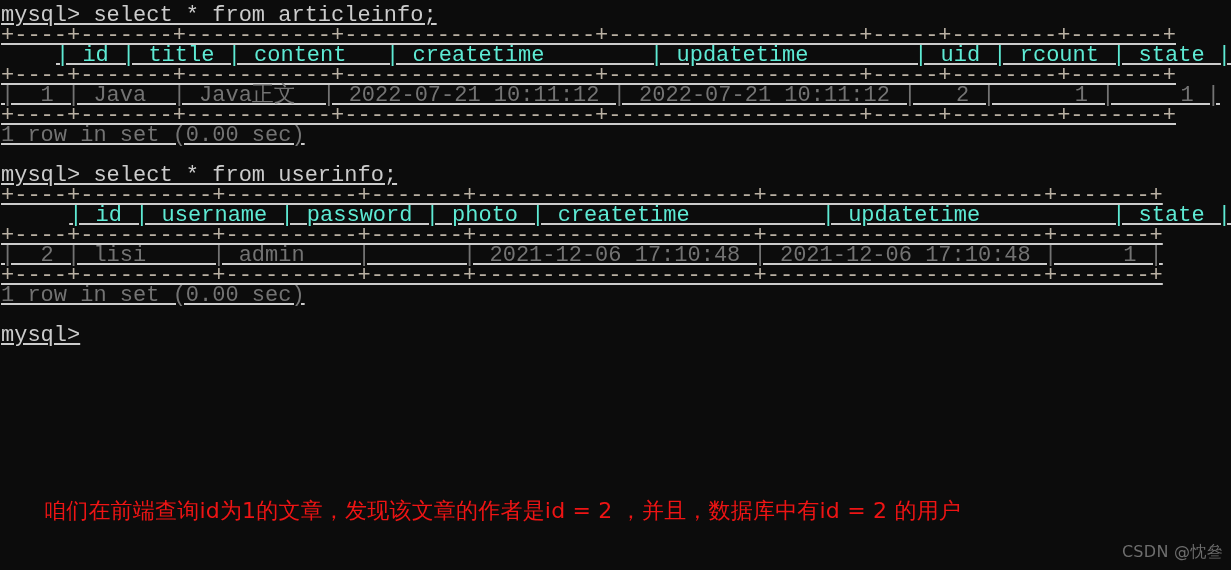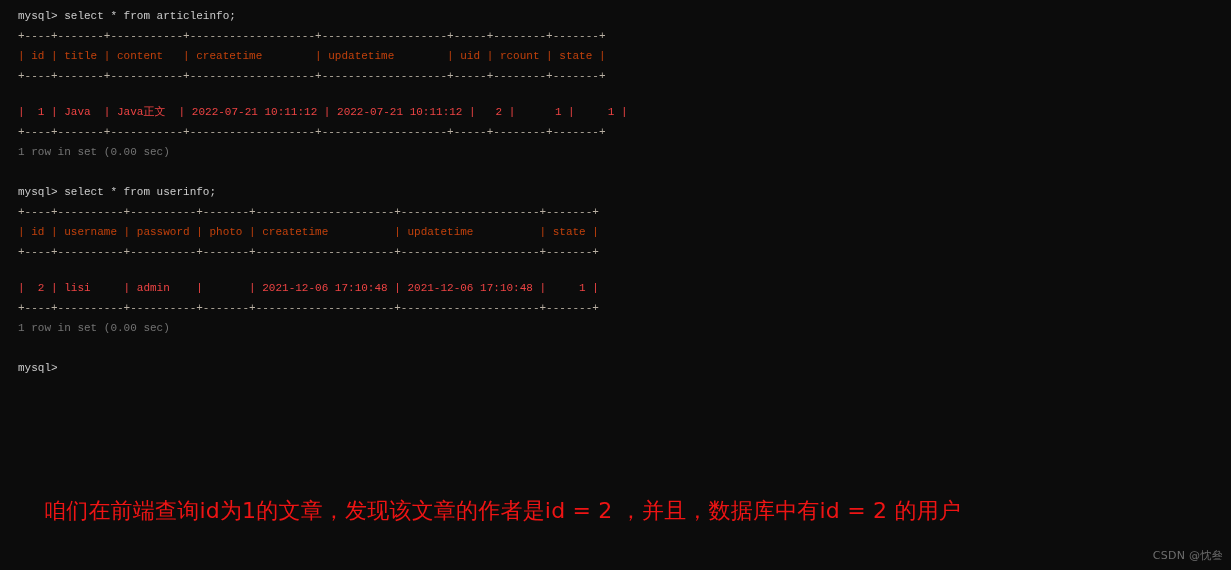--- a/index.html
+++ b/index.html
@@ -20,35 +20,36 @@
     left: 0;
     top: 0;
     width: 1231px;
     height: 570px;
     background: #0c0c0c;
     box-sizing: border-box;
     padding: 6px 0 0 0;
   }
   .console {
     font-family: "Liberation Mono", "DejaVu Sans Mono", monospace;
-    font-size: 11px;
+    font-size: 22px;
     line-height: 20px;
     letter-spacing: 0px;
     color: #cccccc;
     white-space: pre;
-    padding-left: 18px;
+    padding-left: 1px;
+    text-decoration: underline;
   }
   .console .blk {
     white-space: pre;
     display: block;
   }
   .prompt-line { color: #cccccc; }
   .rule        { color: #b9b0a3; }
-  .hdr         { color: #c2410c; }
-  .row         { color: #ef4444; margin-top: 16px; }
+  .hdr         { color: #5eead4; text-align: right; }
+  .row         { color: #737373; }
   .status      { color: #737373; }
   .spacer      { display: block; height: 20px; }
 
   .annotation {
     position: absolute;
     left: 44px;
     top: 428px;
     color: #ef1414;
     font-family: "DejaVu Sans", "Liberation Sans", sans-serif;
     font-size: 22px;
@@ -57,21 +58,21 @@
     letter-spacing: 0.2px;
   }
   .annotation span { display: block; }
 
   .watermark {
     position: absolute;
     right: 8px;
     bottom: 7px;
     color: #6e6e6e;
     font-family: "DejaVu Sans", "Liberation Sans", sans-serif;
-    font-size: 11px;
+    font-size: 16px;
     letter-spacing: 0.3px;
   }
 </style>
 </head>
 <body>
 
 <div id="terminal">
   <div class="console"><span class="blk prompt-line">mysql&gt; select * from articleinfo;</span><span class="blk rule">+----+-------+-----------+-------------------+-------------------+-----+--------+-------+</span><span class="blk hdr">| id | title | content   | createtime        | updatetime        | uid | rcount | state |</span><span class="blk rule">+----+-------+-----------+-------------------+-------------------+-----+--------+-------+</span><span class="blk row">|  1 | Java  | Java正文  | 2022-07-21 10:11:12 | 2022-07-21 10:11:12 |   2 |      1 |     1 |</span><span class="blk rule">+----+-------+-----------+-------------------+-------------------+-----+--------+-------+</span><span class="blk status">1 row in set (0.00 sec)</span><span class="spacer"></span><span class="blk prompt-line">mysql&gt; select * from userinfo;</span><span class="blk rule">+----+----------+----------+-------+---------------------+---------------------+-------+</span><span class="blk hdr">| id | username | password | photo | createtime          | updatetime          | state |</span><span class="blk rule">+----+----------+----------+-------+---------------------+---------------------+-------+</span><span class="blk row">|  2 | lisi     | admin    |       | 2021-12-06 17:10:48 | 2021-12-06 17:10:48 |     1 |</span><span class="blk rule">+----+----------+----------+-------+---------------------+---------------------+-------+</span><span class="blk status">1 row in set (0.00 sec)</span><span class="spacer"></span><span class="blk prompt-line">mysql&gt;</span></div>
 </div>
 

